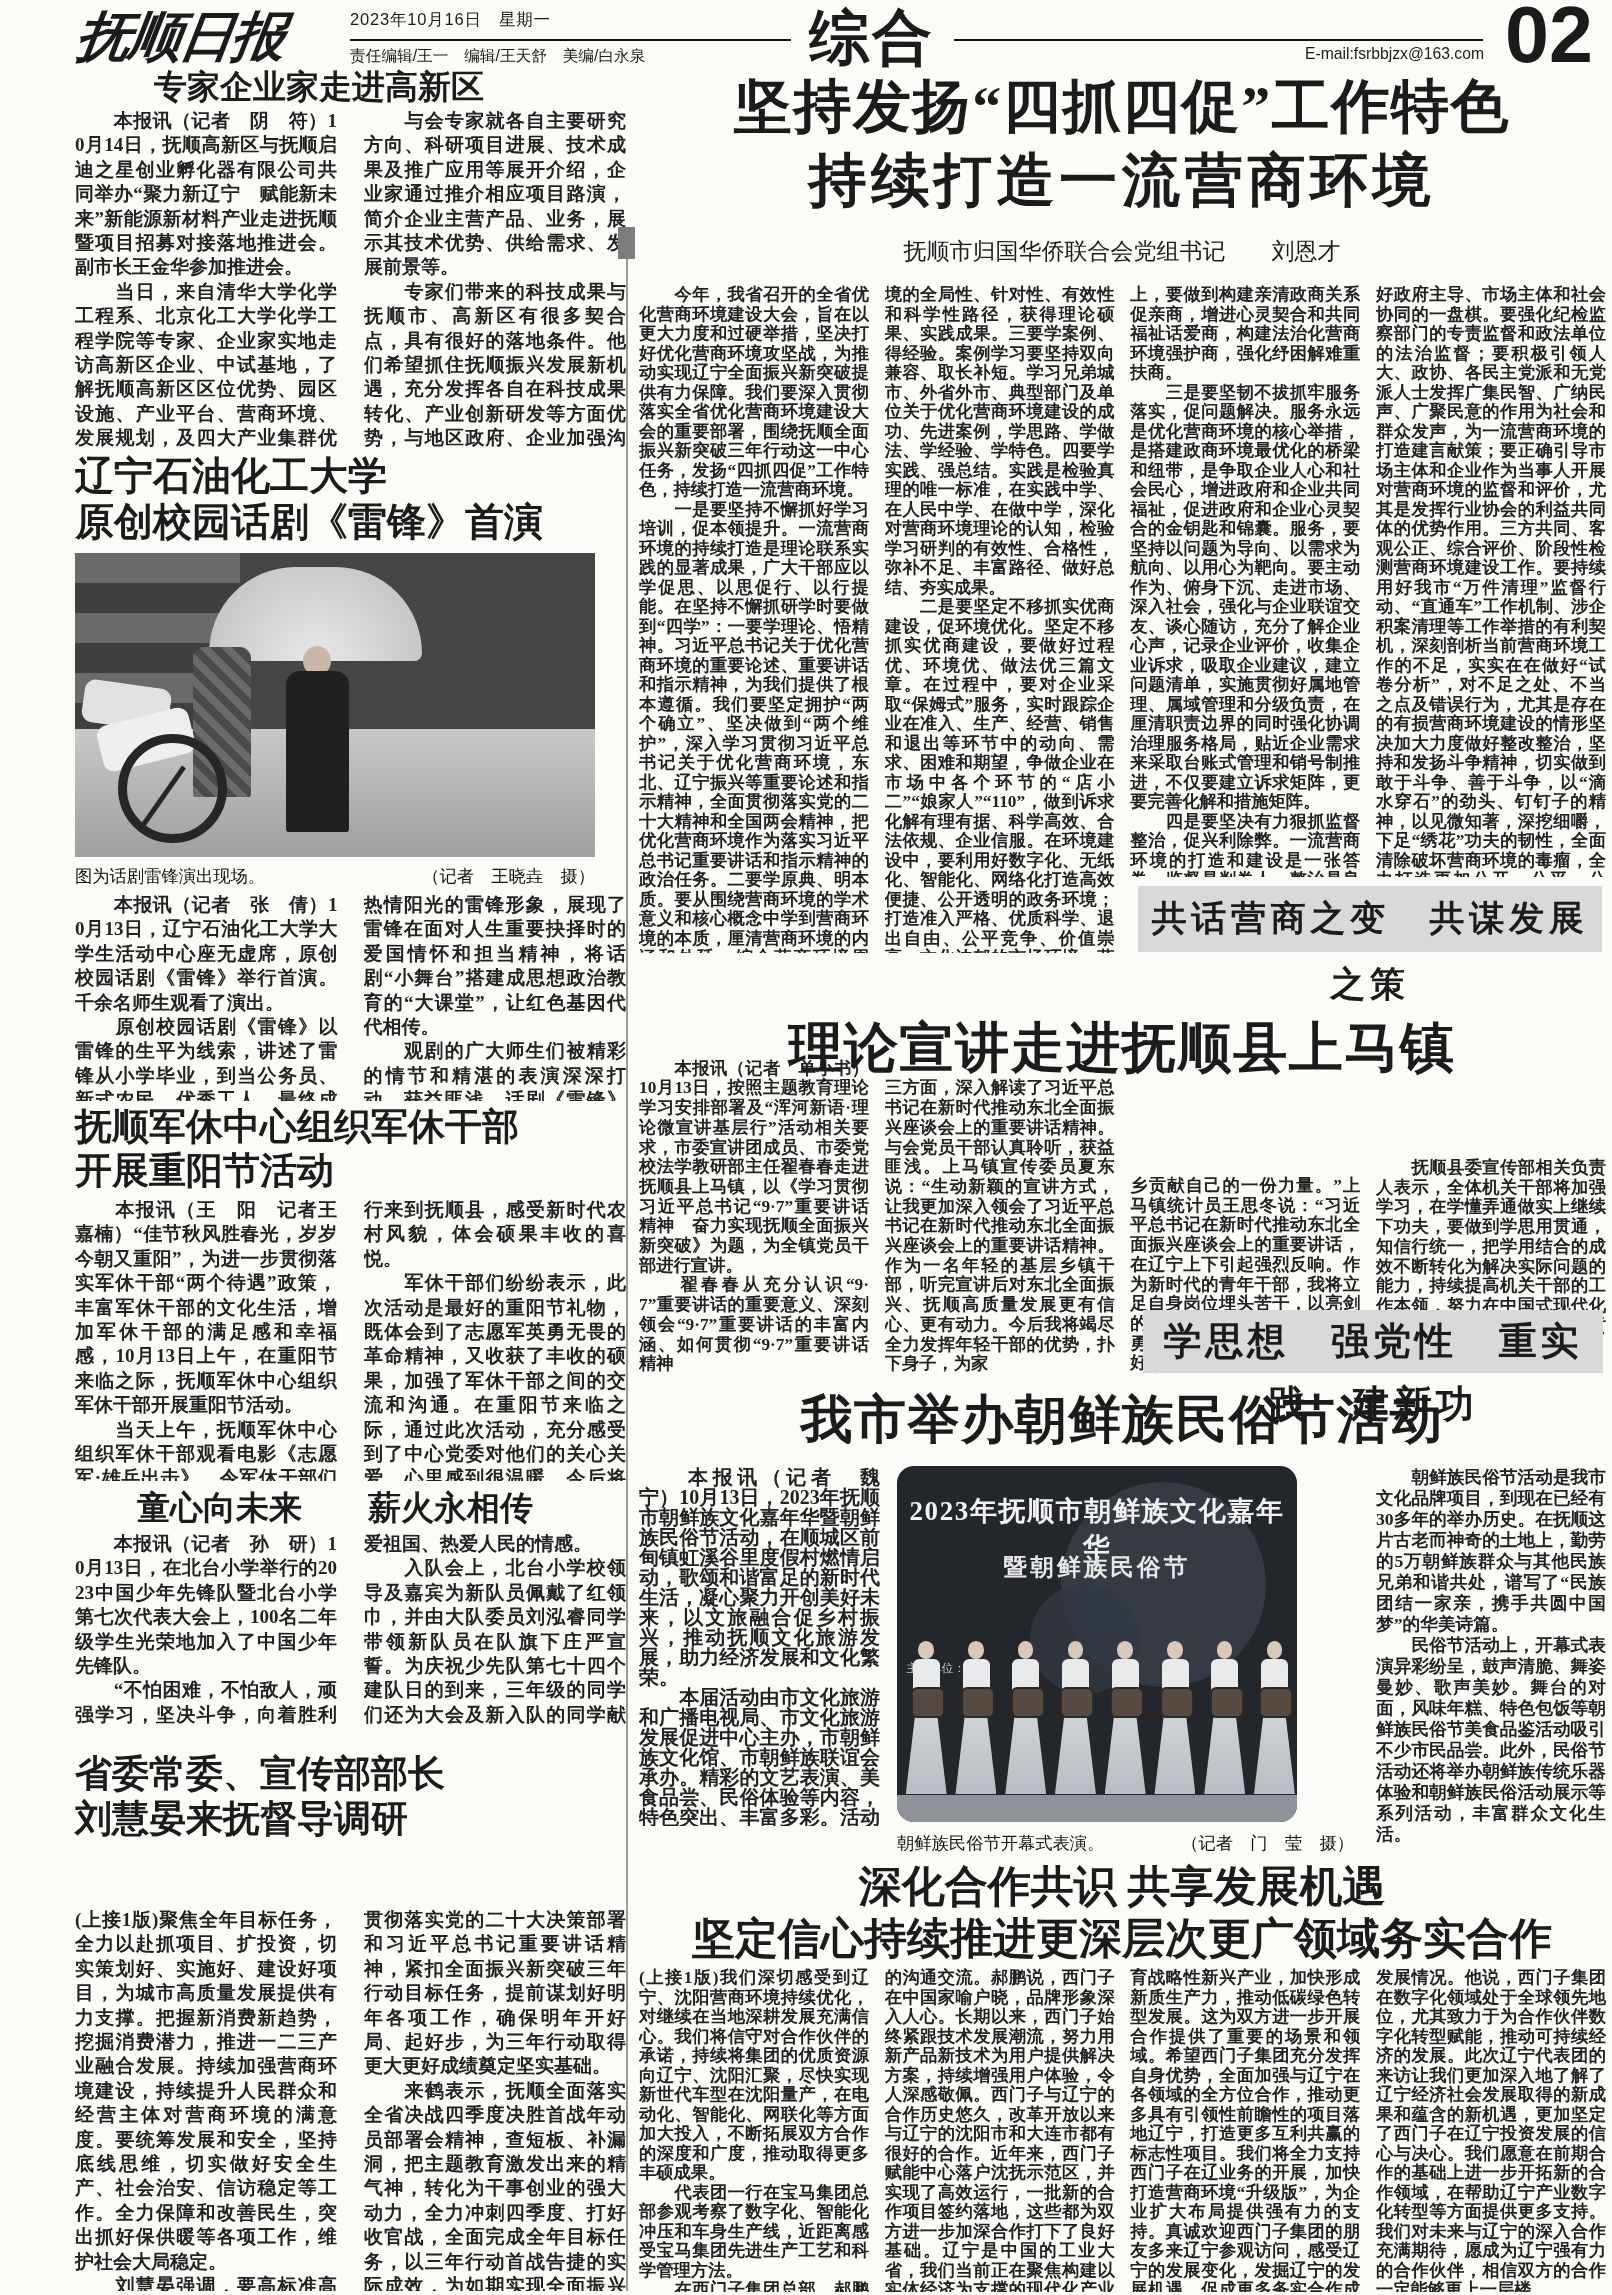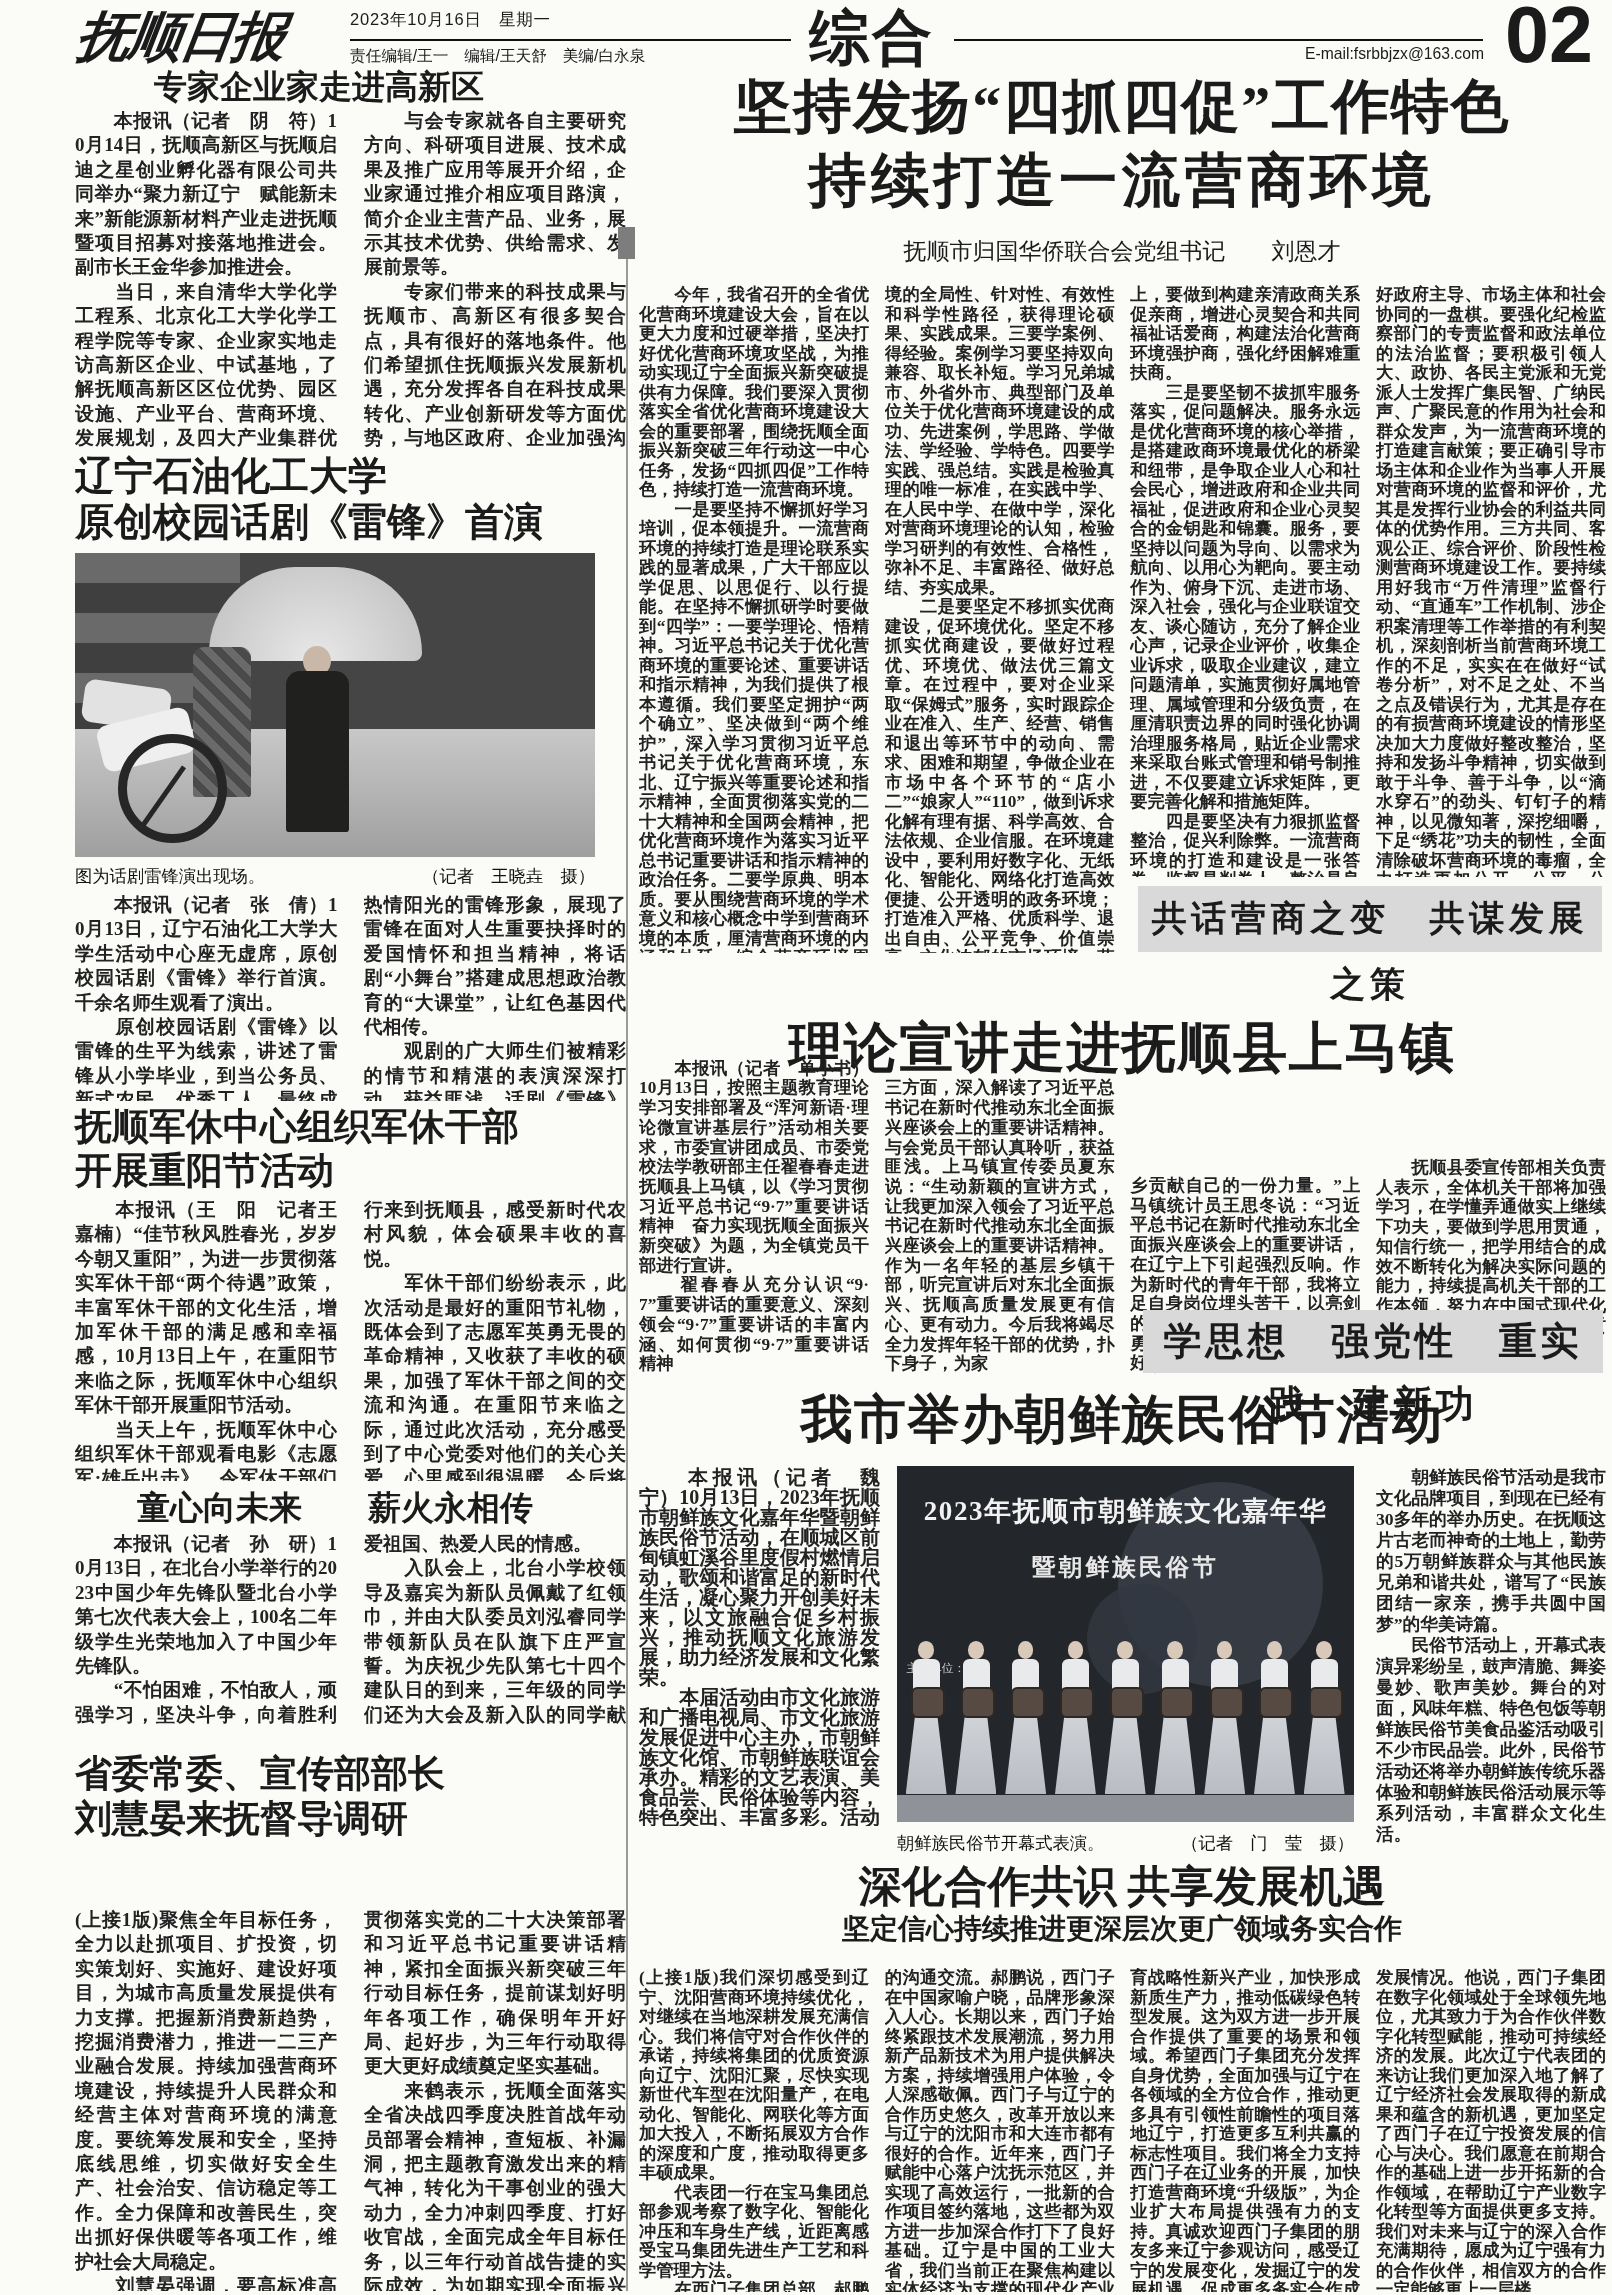--- a/index.html
+++ b/index.html
@@ -50,26 +50,26 @@
   
   .s2h{left:638px;top:1012px;width:968px;font-size:54px;font-weight:900;letter-spacing:1.6px;}
   .s2body{left:639px;top:1083px;width:967px;height:291px;gap:15.7px;align-items:flex-end;}
   .s2txt{font-size:17.3px;line-height:19.7px;}
   .s2c3{flex:none;width:230px;height:198px;}
   .s2c4{flex:none;width:230px;height:216px;}
   .box2{left:1143px;top:1310px;width:460px;height:63px;font-size:38px;line-height:63px;letter-spacing:3.9px;}
   
   .s3h{left:638px;top:1385px;width:968px;font-size:52px;font-weight:900;letter-spacing:1.6px;}
   .s3l{left:639px;top:1467px;width:241px;height:359px;font-size:20px;line-height:20px;}
-  .s3photo{left:897px;top:1466px;width:457px;height:356px;overflow:hidden;background:#23272b;}
+  .s3photo{left:897px;top:1466px;width:400px;height:356px;overflow:hidden;background:#23272b;border-radius:17px;}
   .s3cap{left:897px;top:1831px;width:457px;}
   .s3r{left:1376px;top:1467px;width:230px;height:394px;font-size:17.7px;line-height:21px;}
   
   .s4h1{left:638px;top:1858px;width:968px;font-size:43px;font-weight:900;}
-  .s4h2{left:638px;top:1910px;width:968px;font-size:28px;font-weight:900;}
+  .s4h2{left:638px;top:1910px;width:968px;font-size:43px;font-weight:900;}
   .s4body{left:639px;top:1968px;width:967px;height:324px;gap:15.7px;}
   
   .p1floor{position:absolute;left:0;bottom:0;width:100%;height:42%;background:linear-gradient(180deg,#c8c8c8,#9f9f9f);}
   .p1steps{position:absolute;left:0;top:0;width:165px;height:177px;
            background:repeating-linear-gradient(180deg,#6a6a6a 0 30px,#3f3f3f 30px 60px);}
   .p1umbrella{position:absolute;left:134px;top:14px;width:213px;height:94px;background:radial-gradient(circle at 50% 100%,#e8e8e8,#bdbdbd);
               border-radius:106px 106px 9.4px 9.4px;}
   .p1pole{position:absolute;left:238px;top:102px;width:3.1px;height:55px;background:#ddd;}
   .p1fig1{position:absolute;left:211px;top:118px;width:63px;height:161px;background:#20201f;border-radius:14px 14px 3.1px 3.1px;}
   .p1head1{position:absolute;left:228px;top:93px;width:28px;height:30px;background:#c9b8a8;border-radius:50%;}

